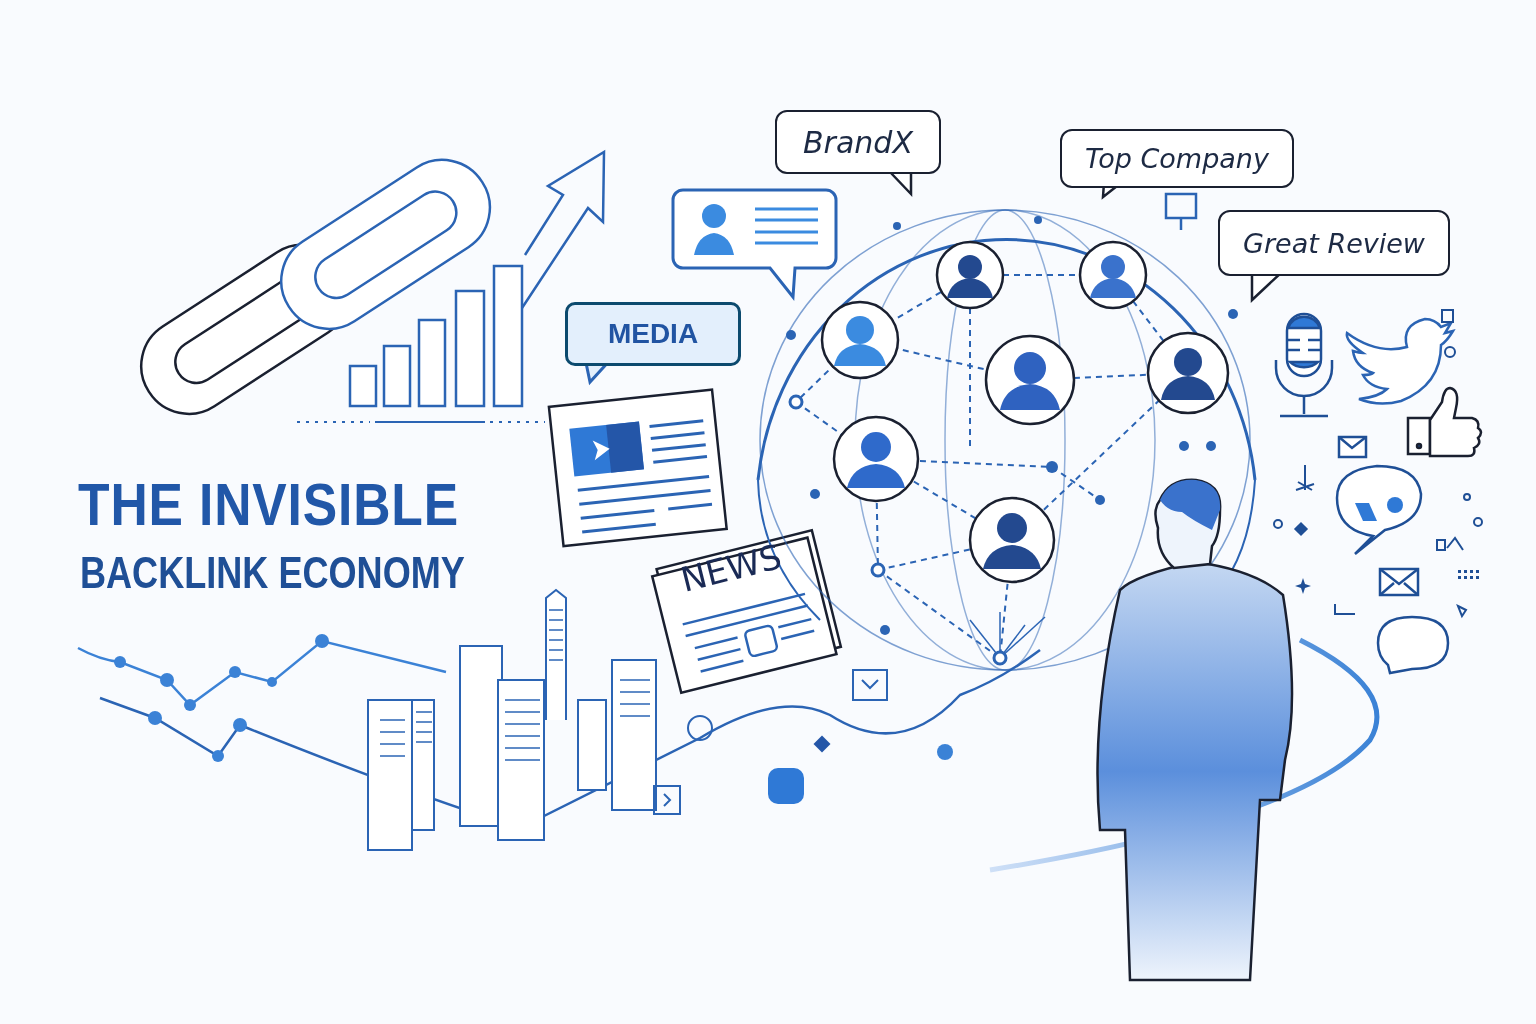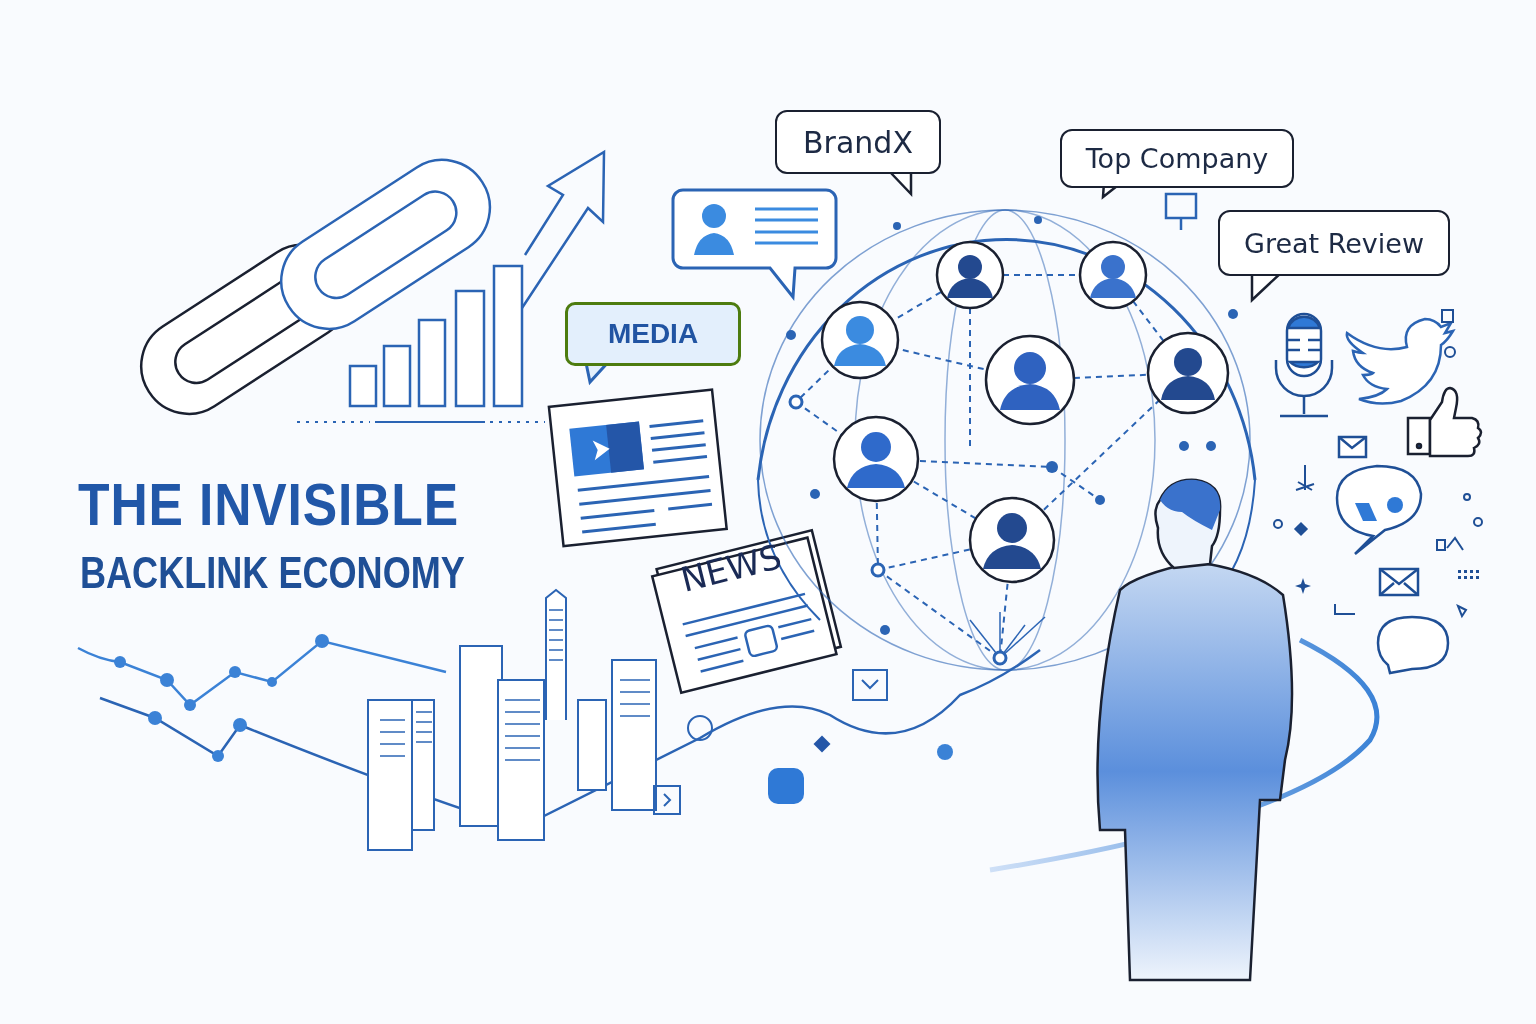--- a/index.html
+++ b/index.html
@@ -1,22 +1,22 @@
 <!DOCTYPE html>
 <html><head>
 <meta charset="utf-8">
 <style>
   html,body{margin:0;padding:0;}
   body{width:1536px;height:1024px;overflow:hidden;background:#f9fbfe;position:relative;font-family:"Liberation Sans",sans-serif;}
   .canvas{position:absolute;left:0;top:0;width:1536px;height:1024px;}
   .abs{position:absolute;}
   .title1{left:78px;top:470px;font-size:60px;font-weight:bold;color:#2157a8;letter-spacing:1px;transform:scaleX(0.86);transform-origin:left top;white-space:nowrap;}
   .title2{left:80px;top:548px;font-size:44px;font-weight:bold;color:#1f4f96;transform:scaleX(0.82);transform-origin:left top;white-space:nowrap;}
-  .bubble{position:absolute;border:2.5px solid #1a2030;border-radius:12px;background:#fff;color:#1d2a44;font-size:30px;display:flex;align-items:center;justify-content:center;font-family:"DejaVu Sans",sans-serif;}
-  .media{position:absolute;left:565px;top:302px;width:170px;height:58px;border:3px solid #4d7c0f;border-radius:10px;background:#e3effc;color:#2154a2;font-weight:bold;font-size:28px;display:flex;align-items:center;justify-content:center;}
+  .bubble{position:absolute;border:2.5px solid #1a2030;border-radius:12px;background:#fff;color:#1d2a44;font-size:30px;display:flex;align-items:center;justify-content:center;font-family:"DejaVu Sans",sans-serif;font-style:italic;}
+  .media{position:absolute;left:565px;top:302px;width:170px;height:58px;border:3px solid #0c4a6e;border-radius:10px;background:#e3effc;color:#2154a2;font-weight:bold;font-size:28px;display:flex;align-items:center;justify-content:center;}
   .news-text{position:absolute;left:680px;top:548px;font-size:34px;color:#1a2a55;transform:rotate(-14deg);font-family:"DejaVu Sans",sans-serif;}
 </style>
 </head>
 <body>
 
 <div class="canvas">
 
   <svg class="abs" style="left:0;top:0" width="1536" height="1024" viewBox="0 0 1536 1024">
     <defs>
       <linearGradient id="suit" x1="0" y1="0" x2="0" y2="1">

